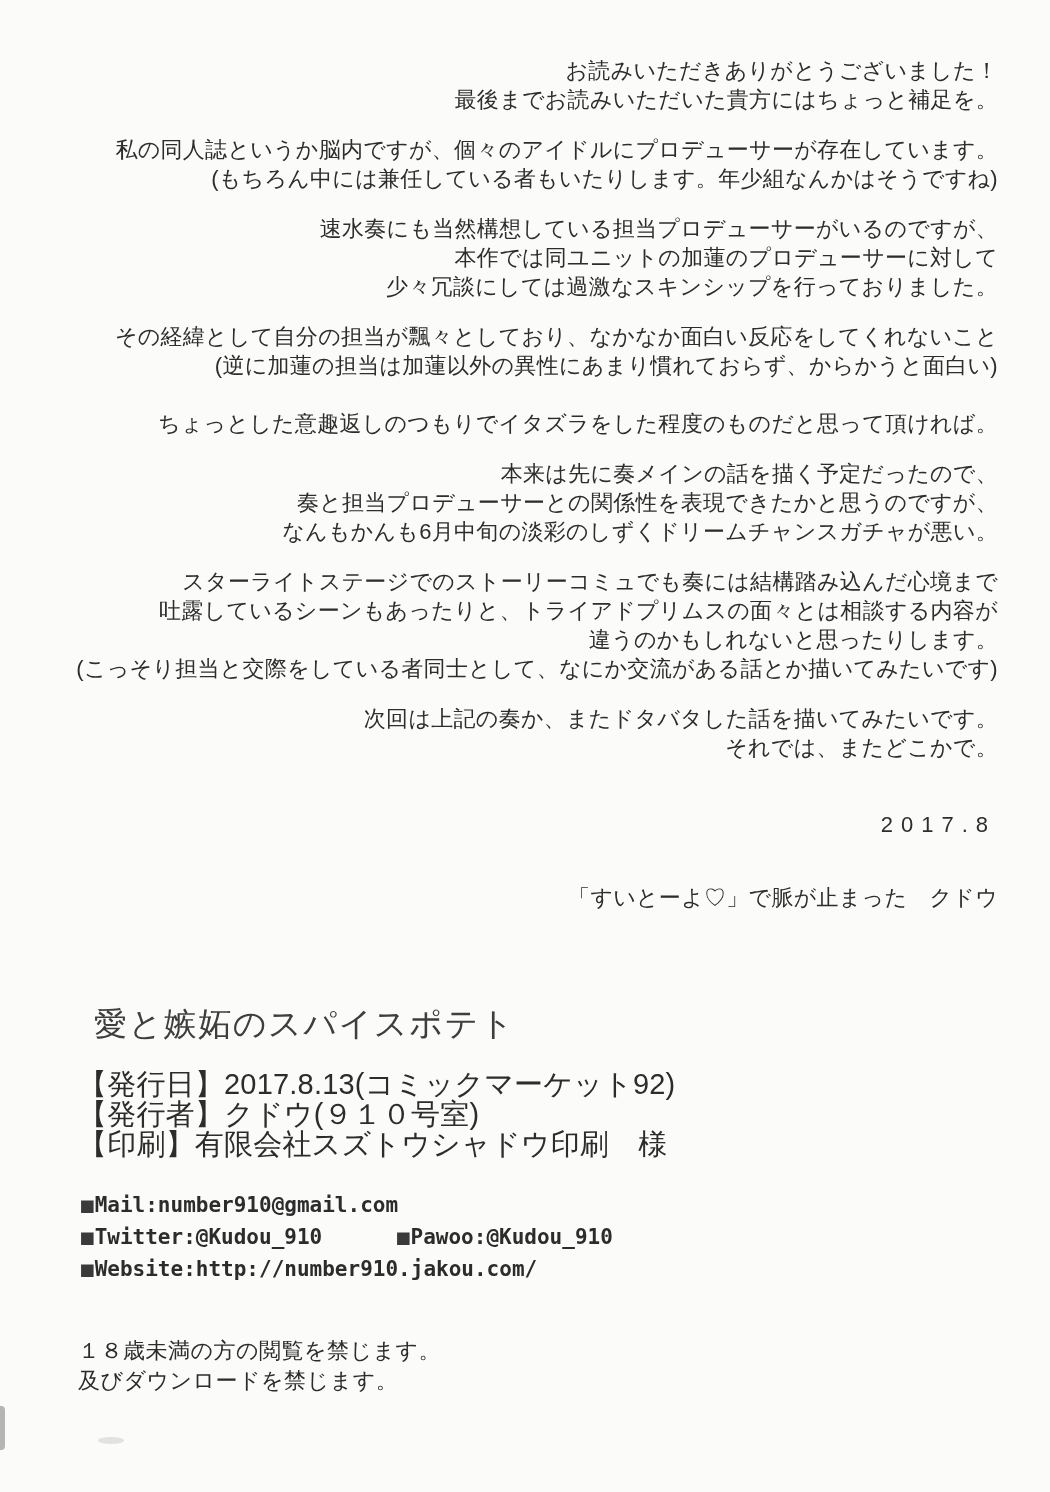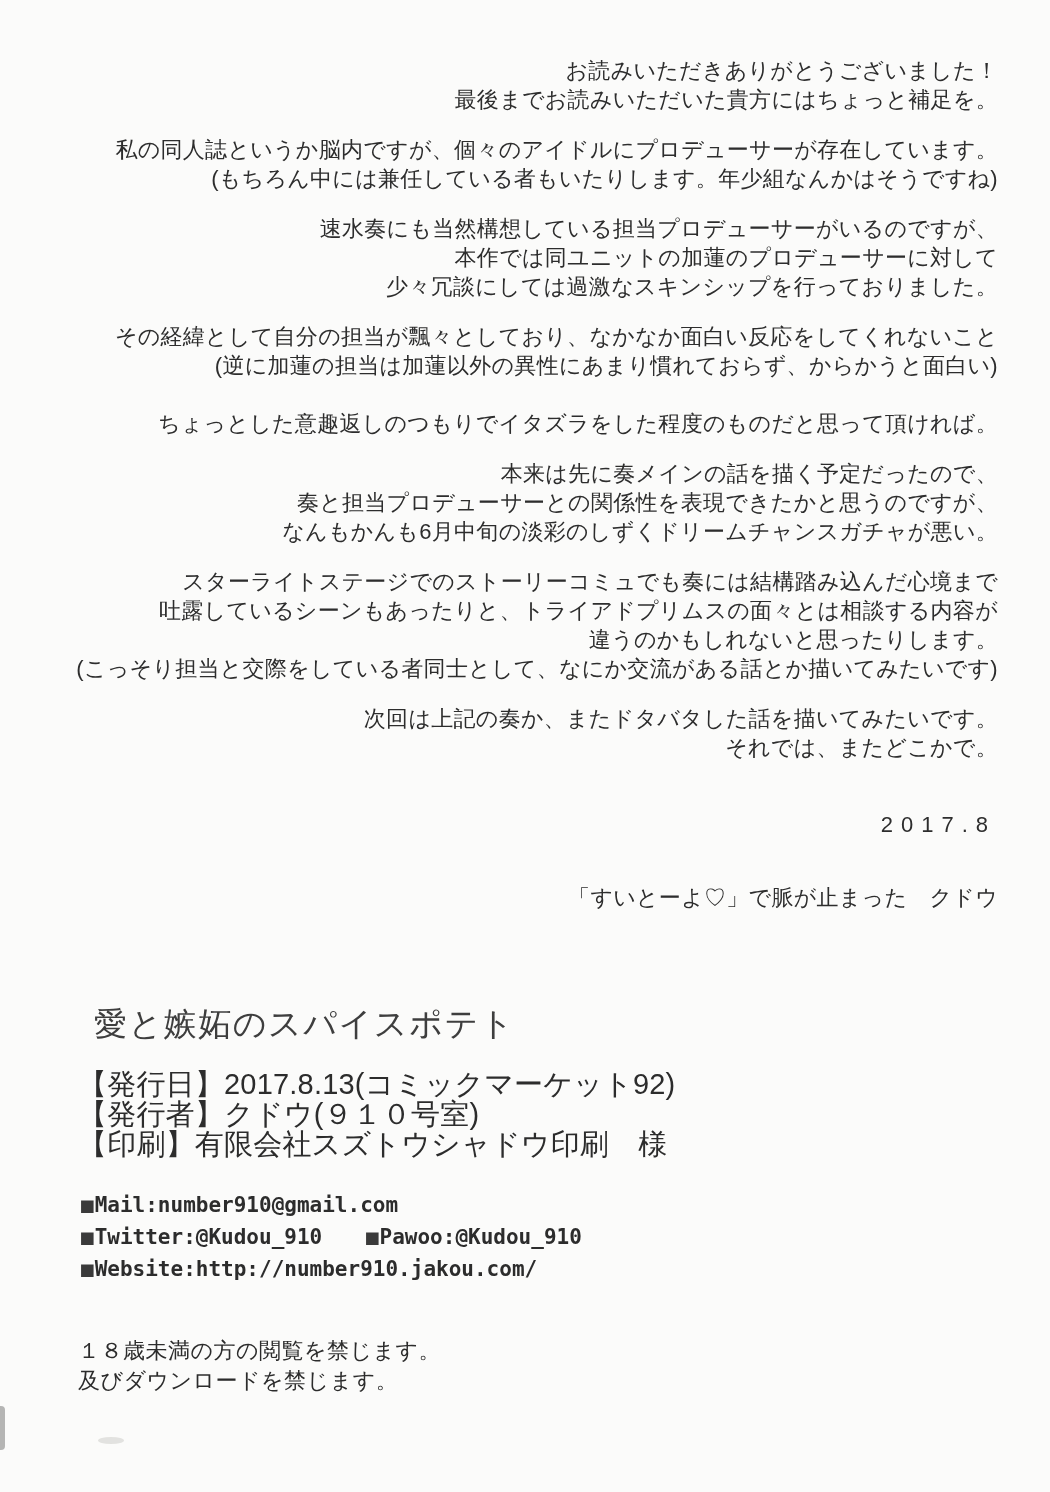--- a/index.html
+++ b/index.html
@@ -67,21 +67,21 @@
     position: absolute;
     top: 1189px;
     left: 81px;
     font-family: "DejaVu Sans Mono", "Liberation Mono", monospace;
     font-weight: bold;
     font-size: 21px;
     line-height: 32px;
     color: #2c2c2c;
   }
   .contact .seg + .seg {
-    margin-left: 31px;
+    margin-left: 62px;
   }
   .contact .bullet {
     color: #3a3a3a;
     margin-right: 1px;
   }
   .warnings {
     position: absolute;
     top: 1336px;
     left: 78px;
     font-size: 22px;

